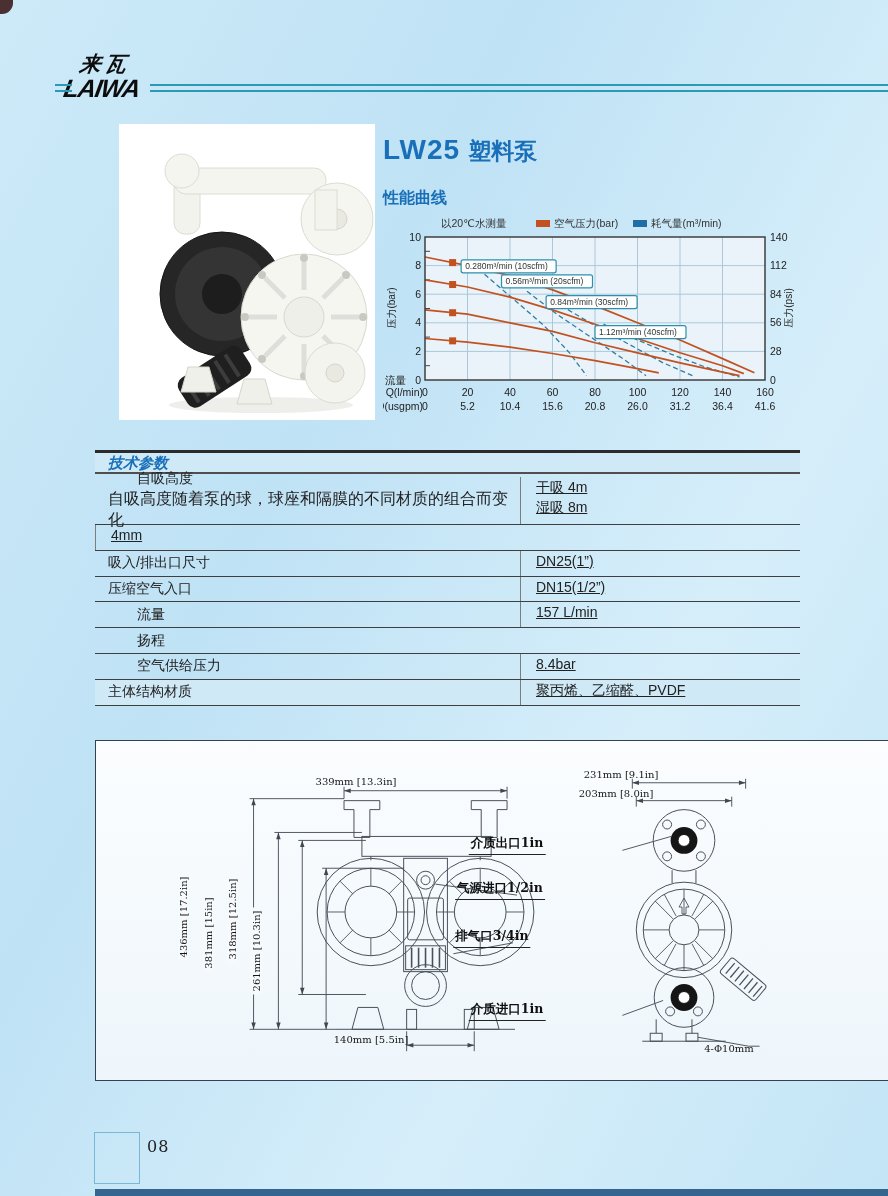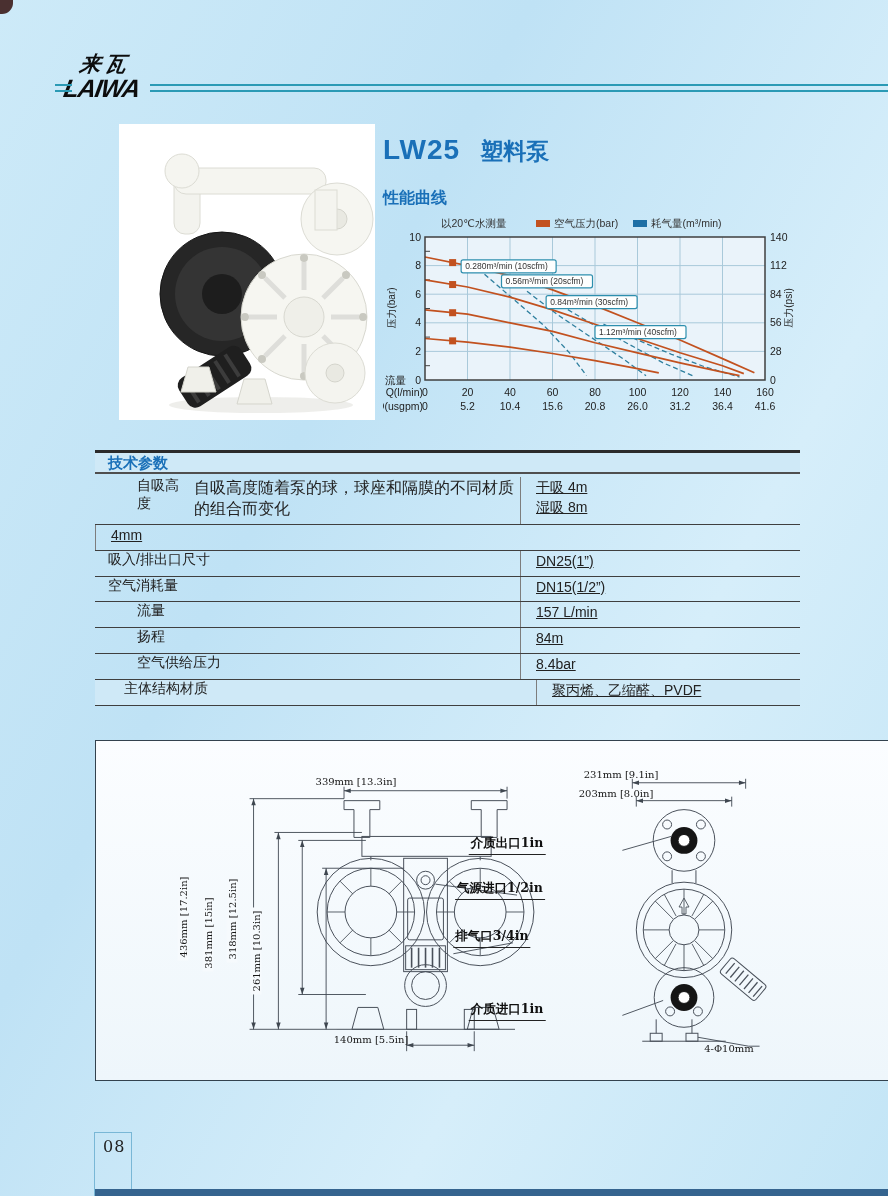--- a/index.html
+++ b/index.html
@@ -9,52 +9,52 @@
   .corner-mark{position:absolute;left:0;top:0;width:13px;height:14px;background:#4a3030;border-bottom-right-radius:11px;}
   
   .logo-cn{position:absolute;left:80px;top:50px;font:bold italic 21px "DejaVu Serif",serif;color:#0d0d0d;letter-spacing:4px;transform:skewX(-8deg);}
   .logo-en{position:absolute;left:64px;top:74px;font:bold italic 25px "Liberation Sans",sans-serif;color:#0d0d0d;letter-spacing:-1px;transform:skewX(-10deg);}
   .hline{position:absolute;top:84px;height:4px;border-top:2px solid #2b9ab5;border-bottom:2px solid #2b9ab5;}
   .hline.seg-l{left:55px;width:17px;}
   .hline.seg-r{left:150px;width:738px;}
   
   .photo{position:absolute;left:119px;top:124px;width:256px;height:296px;background:#ffffff;}
   
-  .title{position:absolute;left:383px;top:134px;display:flex;align-items:baseline;gap:14px;color:#1a70b8;}
+  .title{position:absolute;left:383px;top:134px;display:flex;align-items:baseline;gap:2px;color:#1a70b8;}
   .title .model{font-size:28px;font-weight:bold;letter-spacing:1px;}
   .title .ptype{font-size:23px;font-weight:bold;margin-left:6px;}
   .sec-heading{position:absolute;font-weight:bold;color:#1a70b8;}
   .perf-heading{left:383px;top:188px;font-size:16px;}
   .install-heading{left:107px;top:748px;font-size:16px;}
   
   #chart{position:absolute;left:383px;top:212px;width:417px;height:203px;}
   
   .spec-band{position:absolute;left:95px;top:450px;width:705px;height:24px;background:#cfe9f7;
-    border-top:3px solid #2b2b2b;border-bottom:2px solid #4f4f4f;box-sizing:border-box;}
+    border-top:3px solid #2b2b2b;border-bottom:2px solid #4f4f4f;box-sizing:border-box;font-style:italic;}
   .spec-band .txt{font-size:15px;font-weight:bold;color:#1a70b8;padding-left:13px;line-height:19px;}
   #spec-rows{position:absolute;left:95px;top:477px;width:705px;}
   .spec-row{display:flex;align-items:stretch;height:24.8px;border-bottom:1.6px solid #3f3f3f;}
   .spec-row.tall{height:47px;}
-  .spec-row.hl{background:#cfe9f7;padding-left:16px;}
-  .cell-label{width:425px;display:flex;flex-direction:row;justify-content:flex-start;}
+  .spec-row.hl{background:#cfe9f7;}
+  .cell-label{width:425px;display:flex;flex-direction:column;justify-content:center;}
   .cell-label .lab{font-size:14px;padding-left:13px;}
   .cell-label .lab.ind{padding-left:42px;}
   .cell-label .note{font-size:16px;padding-left:13px;margin-top:1px;}
   .cell-value{flex:1;border-left:1px solid #7d7d7d;padding-left:15px;display:flex;flex-direction:column;justify-content:flex-start;font-size:14px;line-height:1.45;text-decoration:underline;}
   
   .draw-box{position:absolute;left:95px;top:740px;width:843px;height:341px;box-sizing:border-box;
     background:linear-gradient(180deg,#fbfdff 0%,#eef6fb 100%);border:1.5px solid #33424e;}
   .draw-svg{position:absolute;left:0;top:0;width:100%;height:100%;}
   .hdim,.vdim{position:absolute;font:10px "DejaVu Serif",serif;color:#161616;white-space:nowrap;}
   .hdim{transform:translate(-50%,-50%);}
   .vdim{transform:translate(-50%,-50%) rotate(-90deg);background:#f6fafd;padding:0 3px;}
   .callout{position:absolute;transform:translate(-50%,-50%);font:bold 12.5px "DejaVu Serif",serif;color:#101010;
     border-bottom:1.2px solid #222;padding:0 2px 2px;white-space:nowrap;}
   
-  .page-box{position:absolute;left:94px;top:1132px;width:38px;height:64px;border:1px solid #79b7d6;box-sizing:border-box;}
+  .page-box{position:absolute;left:94px;top:1132px;width:38px;height:52px;border:1px solid #79b7d6;box-sizing:border-box;padding-left:44px;}
   .page-box .num{font:16px "DejaVu Serif",serif;color:#222;padding:4px 0 0 8px;letter-spacing:1px;}
   .footer-bar{position:absolute;left:95px;top:1189px;width:793px;height:7px;background:#35648f;}
 </style>
 </head>
 <body>
 
 <div class="page">
 
   <div class="corner-mark"></div>
 
@@ -228,40 +228,37 @@
       <div class="spec-row">
         <div class="cell-label">
           <div class="lab">吸入/排出口尺寸</div>
         </div>
         <div class="cell-value">
           <div>DN25(1”)</div>
         </div>
       </div>
       <div class="spec-row">
         <div class="cell-label">
-          <div class="lab">空气消耗量</div>
+          <div class="lab">压缩空气入口</div>
         </div>
         <div class="cell-value">
           <div>DN15(1/2”)</div>
         </div>
       </div>
       <div class="spec-row">
         <div class="cell-label">
           <div class="lab ind">流量</div>
         </div>
         <div class="cell-value">
           <div>157 L/min</div>
         </div>
       </div>
       <div class="spec-row">
         <div class="cell-label">
           <div class="lab ind">扬程</div>
-        </div>
-        <div class="cell-value">
-          <div>84m</div>
         </div>
       </div>
       <div class="spec-row">
         <div class="cell-label">
           <div class="lab ind">空气供给压力</div>
         </div>
         <div class="cell-value">
           <div>8.4bar</div>
         </div>
       </div>

